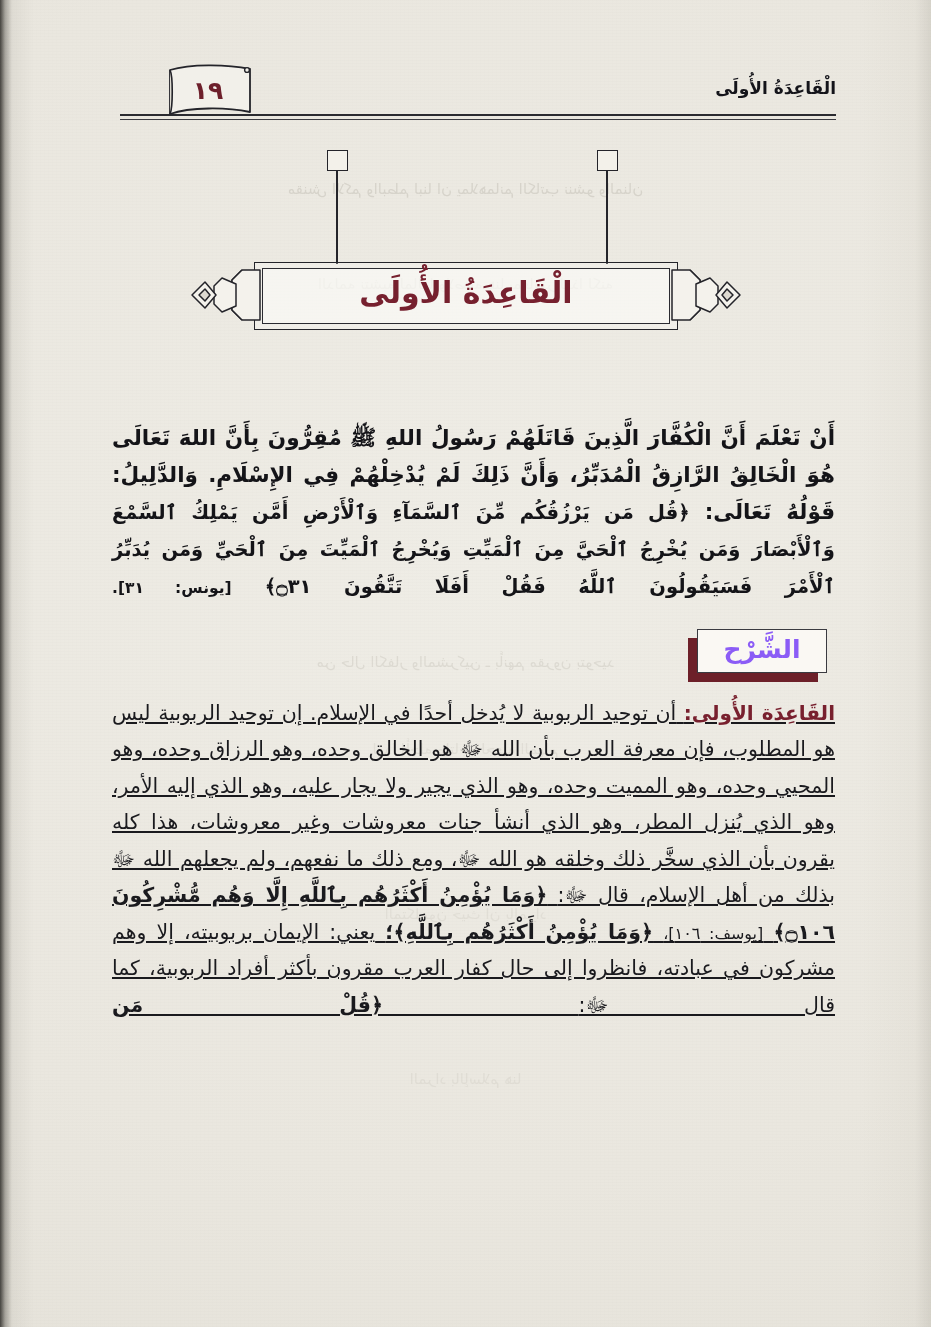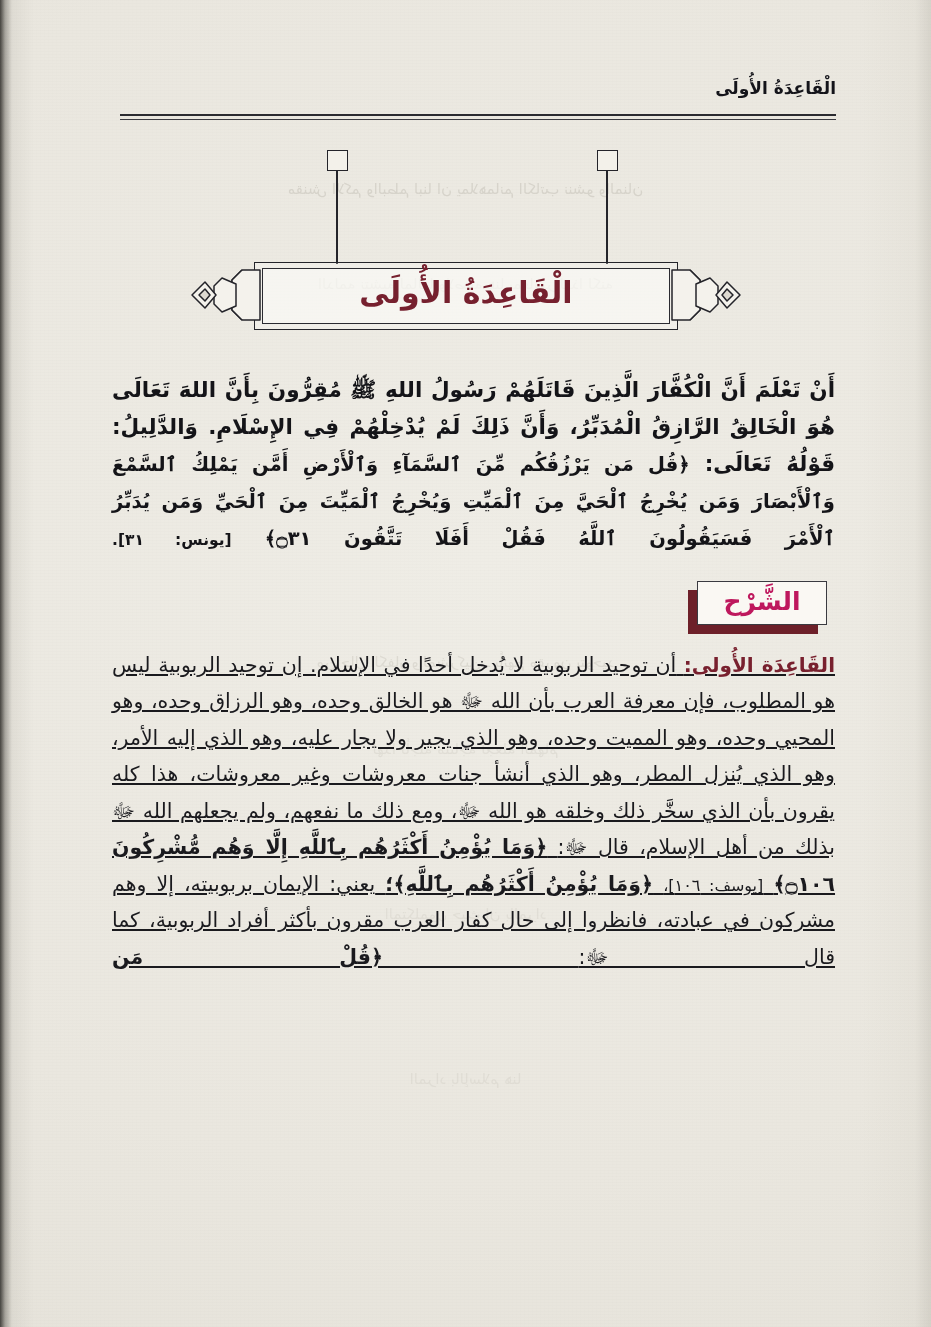--- a/index.html
+++ b/index.html
@@ -204,20 +204,21 @@
   }
 
   .matn {
     font-size: 21.5px;
     font-weight: 700;
     line-height: 1.72;
     text-align: justify;
     text-align-last: justify;
     color: #141418;
     word-spacing: 1px;
+    margin-top: 48px;
   }
   .matn .ayah {
     font-weight: 700;
     font-size: 19.5px;
   }
   .ref {
     font-weight: 700;
     font-size: 15.5px;
   }
 
@@ -245,21 +246,21 @@
     inset: 0;
     background: #faf8f3;
     border: 1.3px solid #3a3a40;
     display: flex;
     align-items: center;
     justify-content: center;
   }
   .sharh-box .face span {
     font-size: 25px;
     font-weight: 700;
-    color: #be185d;
+    color: #8b5cf6;
     padding-bottom: 3px;
   }
 
   .sharh-body {
     font-size: 20.5px;
     font-weight: 400;
     line-height: 1.78;
     text-align: justify;
     text-align-last: justify;
     color: #1a1a1e;
@@ -289,20 +290,28 @@
   <div class="showthrough st-d">لهذا لأجله ملتاجه لجعله المهام</div>
   <div class="showthrough st-e">المتكلمون حيث ان بالمراد</div>
   <div class="showthrough st-f">المراد بالإسلام هنا</div>
 
   <div class="header-zone">
 
     <div class="running-head">الْقَاعِدَةُ الأُولَى</div>
 
     <div class="head-rule"></div>
 
+    <div class="page-flag">
+      <svg viewBox="0 0 92 58" preserveAspectRatio="none">
+        <path d="M6,8 C26,2 62,2 86,7 L86,50 C62,45 26,45 6,52 Z" fill="#f2f0ea" stroke="#24242a" stroke-width="1.8" stroke-linejoin="round"></path>
+        <path d="M6,8 C9,14 9,45 6,52" fill="#dedbd2" stroke="#24242a" stroke-width="1.6"></path>
+        <circle cx="83" cy="8" r="2.4" fill="#f2f0ea" stroke="#24242a" stroke-width="1.4"></circle>
+      </svg>
+      <div class="pnum">١٩</div>
+    </div>
   </div>
 
   <div class="title-block">
 
     <div class="hanger hanger-a">
       <div class="knob"></div>
       <div class="wire"></div>
     </div>
     <div class="hanger hanger-b">
       <div class="knob"></div>

